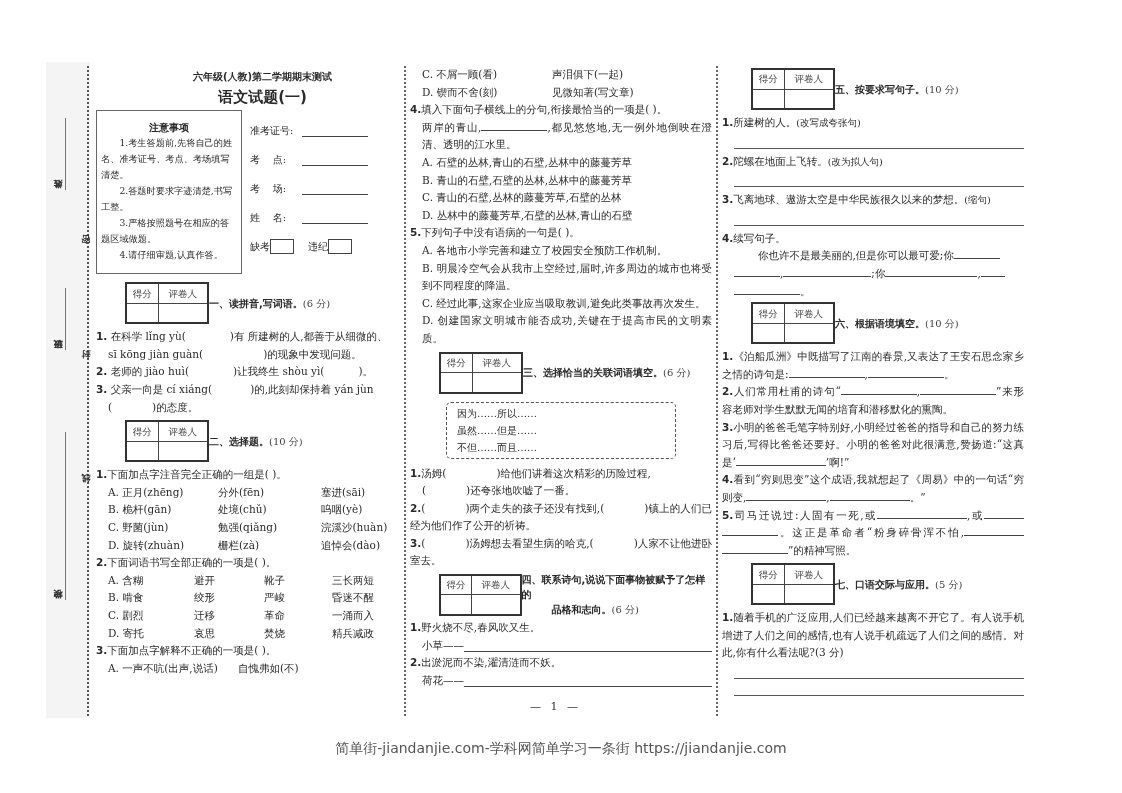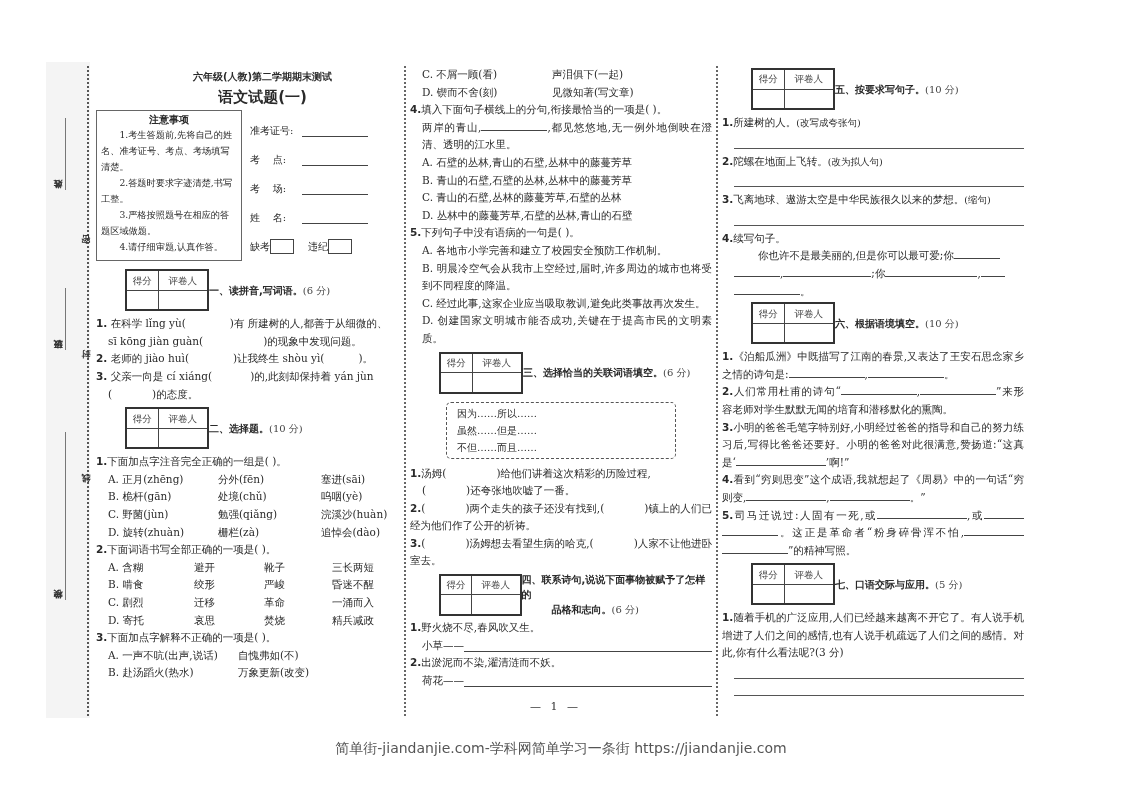--- a/index.html
+++ b/index.html
@@ -12,21 +12,21 @@
   .margin-label { position: absolute; left: 52px; font-size: 9px; writing-mode: vertical-rl; transform: rotate(180deg); font-family: "DejaVu Sans", sans-serif; font-weight: bold; color: #333; }
   .margin-line { position: absolute; left: 65px; width: 1px; background: #777; }
   .seal-char { position: absolute; left: 80px; font-size: 9px; background: #fff; font-family: "DejaVu Sans", sans-serif; font-weight: bold; color: #333; writing-mode: vertical-rl; transform: rotate(180deg); }
   .col { position: absolute; top: 64px; font-size: 10.5px; line-height: 17.6px; }
   .col1 { left: 96px; width: 303px; }
   .col2 { left: 410px; width: 302px; }
   .col3 { left: 722px; width: 302px; }
   .title1 { text-align: center; font-family: "DejaVu Sans", sans-serif; font-weight: bold; font-size: 10px; margin-top: 4px; padding-left: 30px; }
   .title2 { text-align: center; font-family: "DejaVu Sans", sans-serif; font-weight: bold; font-size: 15px; margin-top: 3px; padding-left: 30px; }
   .notice-wrap { display: flex; margin-top: 4px; }
-  .notice { width: 146px; border: 1px solid #666; padding: 2px 4px; font-size: 9.2px; line-height: 16px; }
+  .notice { width: 146px; border: 1px solid #666; padding: 10px 4px; font-size: 9.2px; line-height: 16px; }
   .notice h4 { text-align: center; font-size: 10px; font-family: "DejaVu Sans", sans-serif; font-weight: bold; line-height: 14px; }
   .notice p { text-indent: 2em; }
   .fields { margin-left: 8px; width: 140px; font-size: 10px; }
   .field { height: 29px; display: flex; align-items: center; }
   .field .ul { display: inline-block; width: 66px; border-bottom: 1px solid #444; height: 12px; }
   .field-label { width: 52px; white-space: pre; }
   .smallbox { display: inline-block; width: 24px; height: 15px; border: 1px solid #444; vertical-align: middle; margin-right: 14px; }
   .sec-head { display: flex; align-items: center; margin-top: 6px; }
   .score-table { border-collapse: collapse; font-size: 9.5px; }
   .score-table td { border: 1px solid #444; width: 32px; height: 20px; text-align: center; color: #444; }
@@ -191,24 +191,20 @@
         <span>哀思</span>
         <span>焚烧</span>
         <span>精兵减政</span>
       </div>
 
     <div class="q"><span class="num">3.</span><span>下面加点字解释不正确的一项是(      )。</span></div>
     <div class="opts2">
         <span>A. 一声不吭(出声,说话)</span>
         <span>自愧弗如(不)</span>
       </div>
-    <div class="opts2">
-        <span>B. 赴汤蹈火(热水)</span>
-        <span>万象更新(改变)</span>
-      </div>
   </div>
 </div>
 
 <div class="col col2" style="top:66px;">
   <div class="opts2">
       <span>C. 不屑一顾(看)</span>
       <span>声泪俱下(一起)</span>
     </div>
   <div class="opts2">
       <span>D. 锲而不舍(刻)</span>

